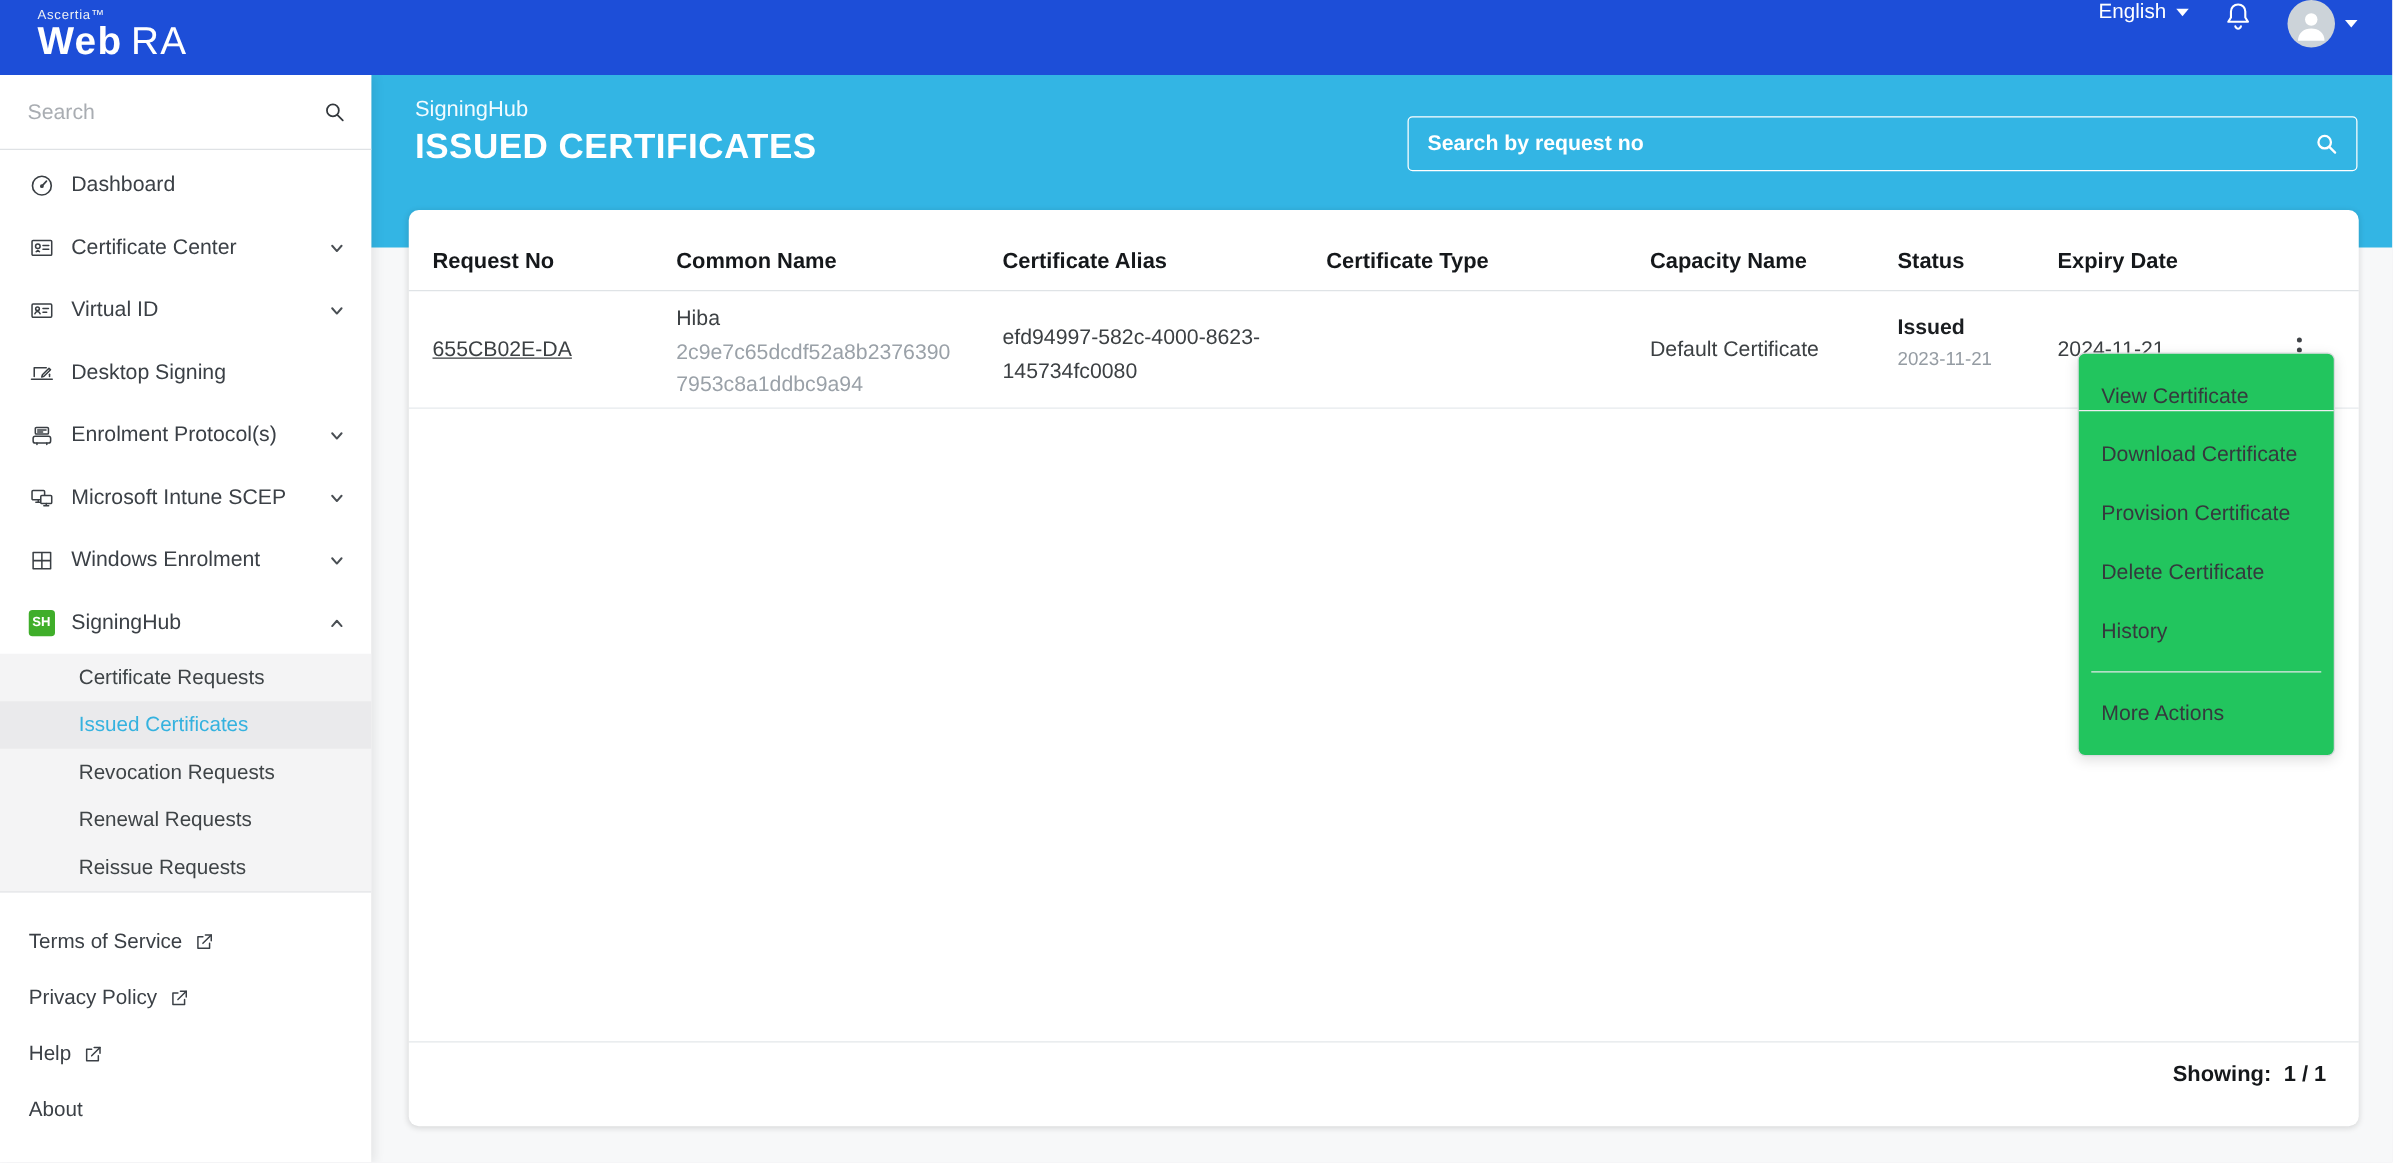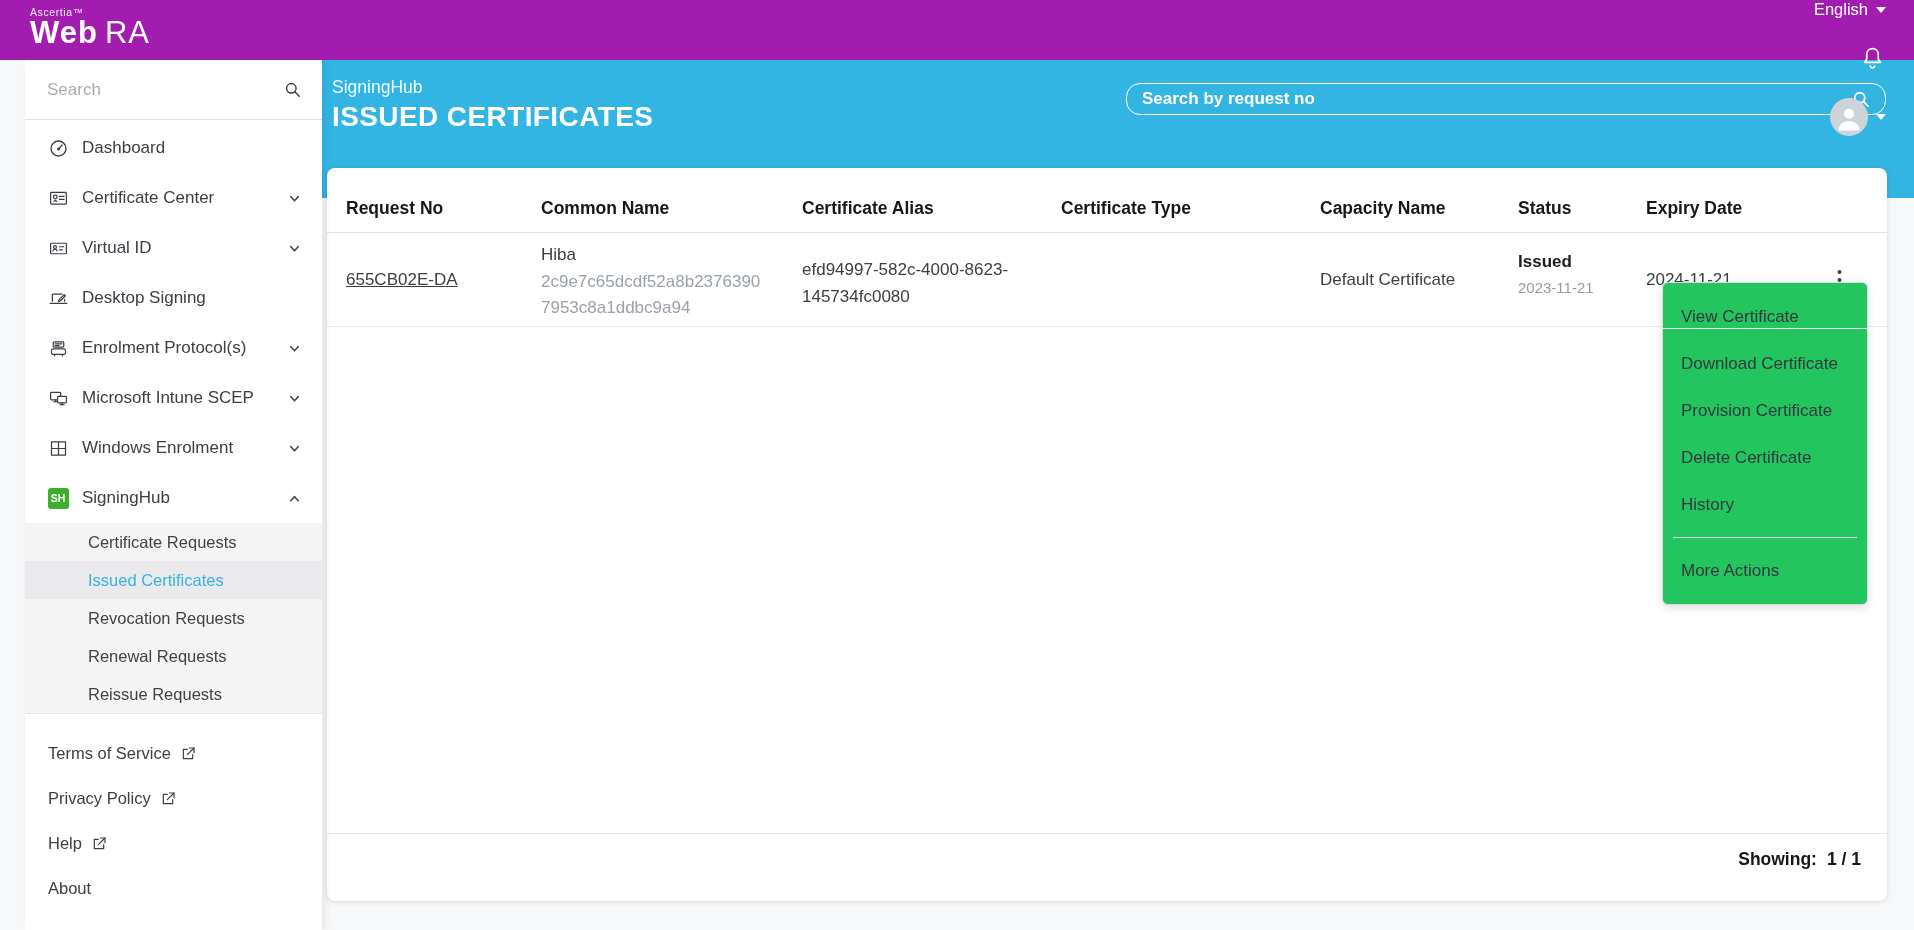--- a/index.html
+++ b/index.html
@@ -1,57 +1,57 @@
 <!DOCTYPE html>
 <html><head>
 <meta charset="utf-8">
 <style>
   * { box-sizing: border-box; margin: 0; padding: 0; }
   body { font-family: "Liberation Sans", sans-serif; background: #e9ebed; }
   .screen { position: relative; width: 1914px; height: 930px; background: #f7f8f9; overflow: hidden; }
   svg { display: block; }
 
   
-  .navbar { position: absolute; left: 0; top: 0; width: 1914px; height: 60px; background: #a21caf; z-index: 20; }
+  .navbar { position: absolute; left: 0; top: 0; width: 1914px; height: 60px; background: #1d4ed8; z-index: 20; }
   .brand { position: absolute; left: 30px; top: 6px; color: #fff; cursor: pointer; }
   .brand-top { font-size: 10.5px; letter-spacing: .6px; color: #eef1f4; }
   .brand-main { font-size: 31px; line-height: 30px; letter-spacing: 1px; }
   .brand-web { font-weight: 700; }
   .brand-ra { font-weight: 400; margin-left: 7px; }
-  .nav-right { position: absolute; right: 28px; top: 0; height: 72px; display: flex; align-items: flex-end; gap: 26px; flex-direction: column; }
+  .nav-right { position: absolute; right: 28px; top: 0; height: 72px; display: flex; align-items: flex-start; gap: 26px; }
   .lang { display: flex; align-items: center; gap: 8px; color: #fff; font-size: 16.5px; cursor: pointer; }
   .caret-down { width: 0; height: 0; border-left: 5px solid transparent; border-right: 5px solid transparent; border-top: 6px solid #fff; }
   .bell { cursor: pointer; }
   .avatar-wrap { display: flex; align-items: center; gap: 8px; cursor: pointer; }
   .avatar { width: 38px; height: 38px; border-radius: 50%; background: #ccd3d9; overflow: hidden; position: relative; }
   .avatar svg { position: absolute; left: 4px; top: 5px; }
 
   
-  .sidebar { position: absolute; left: 0; top: 60px; width: 297px; height: 870px; background: #fff; box-shadow: 3px 0 8px rgba(0,0,0,.08); z-index: 10; margin-left: 25px; }
+  .sidebar { position: absolute; left: 0; top: 60px; width: 297px; height: 870px; background: #fff; box-shadow: 3px 0 8px rgba(0,0,0,.08); z-index: 10; }
   .side-search { position: relative; height: 60px; border-bottom: 1px solid #dfe2e5; }
   .side-search input { width: 100%; height: 59px; border: none; outline: none; font-size: 17px; padding: 0 50px 0 22px; color: #3b4046; font-family: "Liberation Sans", sans-serif; background: transparent; }
   .side-search input::placeholder { color: #a9adb2; opacity: 1; }
   .side-search .mag { position: absolute; right: 20px; top: 20px; cursor: pointer; }
   .side-nav { padding-top: 3px; }
   .side-item { position: relative; height: 50px; display: flex; align-items: center; padding: 0 22px; font-size: 17px; color: #3b4046; cursor: pointer; }
   .side-item .icn { width: 22px; height: 22px; margin-right: 13px; display: flex; align-items: center; justify-content: center; }
   .side-item .chev { position: absolute; right: 20px; top: 18px; }
   .sh-badge { width: 21px; height: 21px; background: #3fae2a; border-radius: 3px; color: #fff; font-size: 10.5px; font-weight: 700; display: flex; align-items: center; justify-content: center; }
   .submenu { background: #f4f4f5; border-bottom: 1px solid #e3e5e7; }
   .sub-item { height: 38px; display: flex; align-items: center; padding-left: 63px; font-size: 16.5px; color: #3f4447; cursor: pointer; }
   .sub-item.active { background: #eaeaec; color: #35b2df; }
   .side-links { margin-top: 17px; }
   .side-link { height: 45px; display: flex; align-items: center; padding-left: 23px; gap: 9px; font-size: 16.5px; color: #3b4046; cursor: pointer; }
 
   
   .band { position: absolute; left: 297px; top: 60px; width: 1617px; height: 138px; background: #33b5e4; }
   .band-heading { position: absolute; left: 35px; top: 17px; color: #fff; }
   .band-sub { font-size: 17.5px; font-weight: 400; color: #f2fbff; }
   .band-title { font-size: 28px; font-weight: 700; letter-spacing: .4px; margin-top: 3px; }
-  .band-search { position: absolute; left: 829px; top: 23px; width: 760px; height: 32px; border: 1.5px solid #fff; border-radius: 14px; display: flex; align-items: center; }
+  .band-search { position: absolute; left: 829px; top: 33px; width: 760px; height: 44px; border: 1.5px solid #fff; border-radius: 4px; display: flex; align-items: center; }
   .band-search input { flex: 1; height: 100%; background: transparent; border: none; outline: none; color: #fff; font-size: 17px; font-weight: 700; padding: 0 10px 0 15px; font-family: "Liberation Sans", sans-serif; }
   .band-search input::placeholder { color: #fff; opacity: 1; font-weight: 700; }
   .band-search .mag { margin-right: 14px; cursor: pointer; }
 
   
   .card { position: absolute; left: 327px; top: 168px; width: 1560px; height: 733px; background: #fff; border-radius: 8px; box-shadow: 0 1px 5px rgba(0,0,0,.14); z-index: 3; }
   .thead { position: relative; height: 65px; border-bottom: 1px solid #dfe3e6; }
   .th { position: absolute; top: 0; height: 80px; display: flex; align-items: center; font-size: 17.5px; font-weight: 700; color: #15181b; }
   .trow { position: relative; height: 94px; border-bottom: 1px solid #e6eaed; }
   .cell { position: absolute; font-size: 17px; color: #3c4043; }

